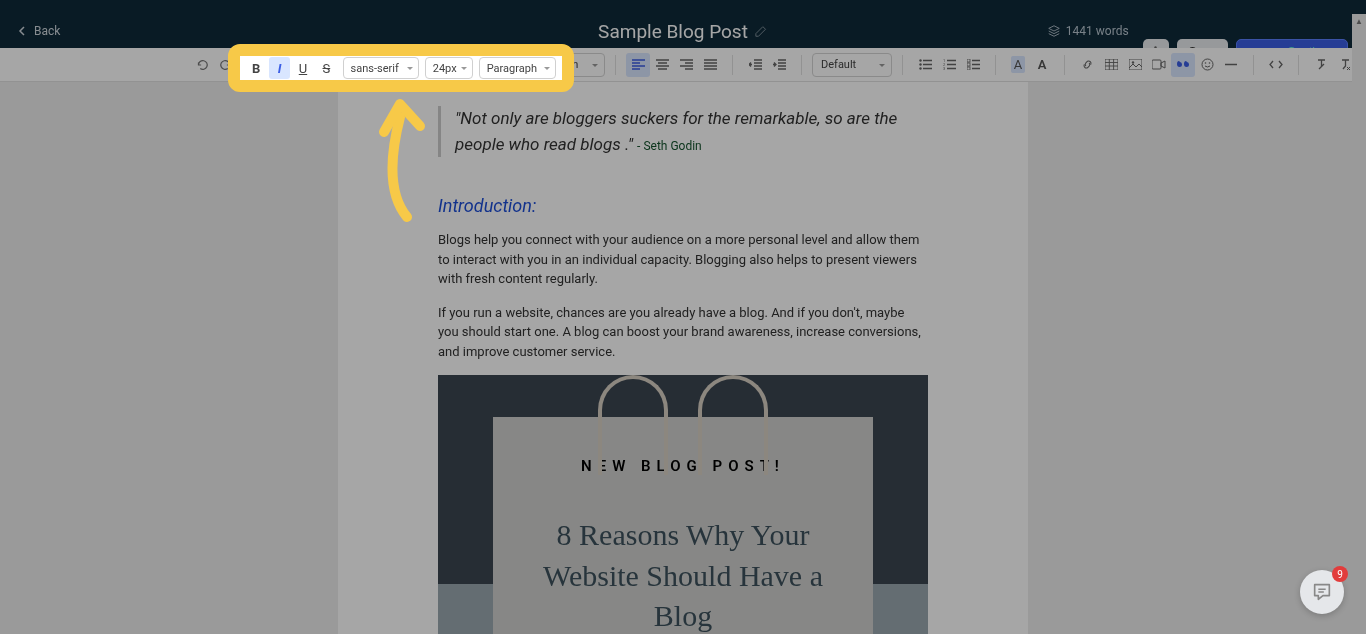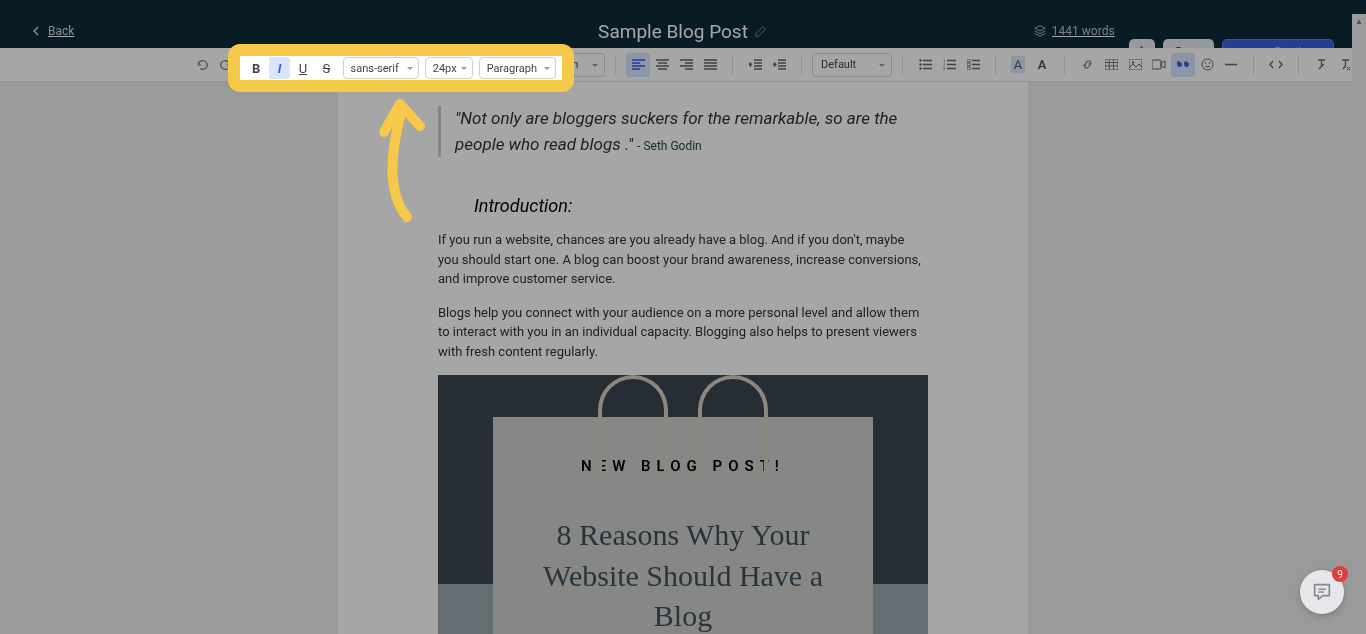--- a/index.html
+++ b/index.html
@@ -20,24 +20,23 @@
 }
 .top-strip {
   height: 14px;
   background: #0e2a3a;
 }
 .header {
   height: 34px;
   background: #0e2a3a;
   display: flex;
   align-items: center;
-  padding: 0 32px;
+  padding: 0 18px;
   color: #fff;
   position: relative;
-  text-decoration: underline;
 }
 .back-btn {
   display: flex;
   align-items: center;
   gap: 6px;
   color: #d0d8de;
   font-size: 12px;
   cursor: pointer;
 }
 .title-wrap {
@@ -239,23 +238,22 @@
   color: #333;
   line-height: 1.5;
 }
 .quote-author {
   font-size: 12px;
   color: #14532d;
 }
 .intro-h {
   font-style: italic;
   font-size: 18px;
-  color: #000000;
+  color: #1d4ed8;
   margin-bottom: 14px;
-  margin-left: 36px;
 }
 .para {
   font-size: 13px;
   color: #333;
   line-height: 1.5;
   margin-bottom: 14px;
 }
 .hero {
   width: 490px;
   height: 380px;
@@ -582,22 +580,22 @@
   </div>
 </div>
 
 <div class="canvas">
   <div class="page">
     <div class="blockquote-bar">
       <span class="quote-text">"Not only are bloggers suckers for the remarkable, so are the people who read blogs ."</span>
       <span class="quote-author"> - Seth Godin</span>
     </div>
     <div class="intro-h">Introduction:</div>
+    <p class="para">Blogs help you connect with your audience on a more personal level and allow them to interact with you in an individual capacity. Blogging also helps to present viewers with fresh content regularly.</p>
     <p class="para">If you run a website, chances are you already have a blog. And if you don't, maybe you should start one. A blog can boost your brand awareness, increase conversions, and improve customer service.</p>
-    <p class="para">Blogs help you connect with your audience on a more personal level and allow them to interact with you in an individual capacity. Blogging also helps to present viewers with fresh content regularly.</p>
     <div class="hero">
       <div class="book-rings">
         <div class="ring"></div>
         <div class="ring"></div>
       </div>
       <div class="hero-card">
         <div class="hero-small">NEW BLOG POST!</div>
         <div class="hero-title">8 Reasons Why Your Website Should Have a Blog</div>
       </div>
     </div>

